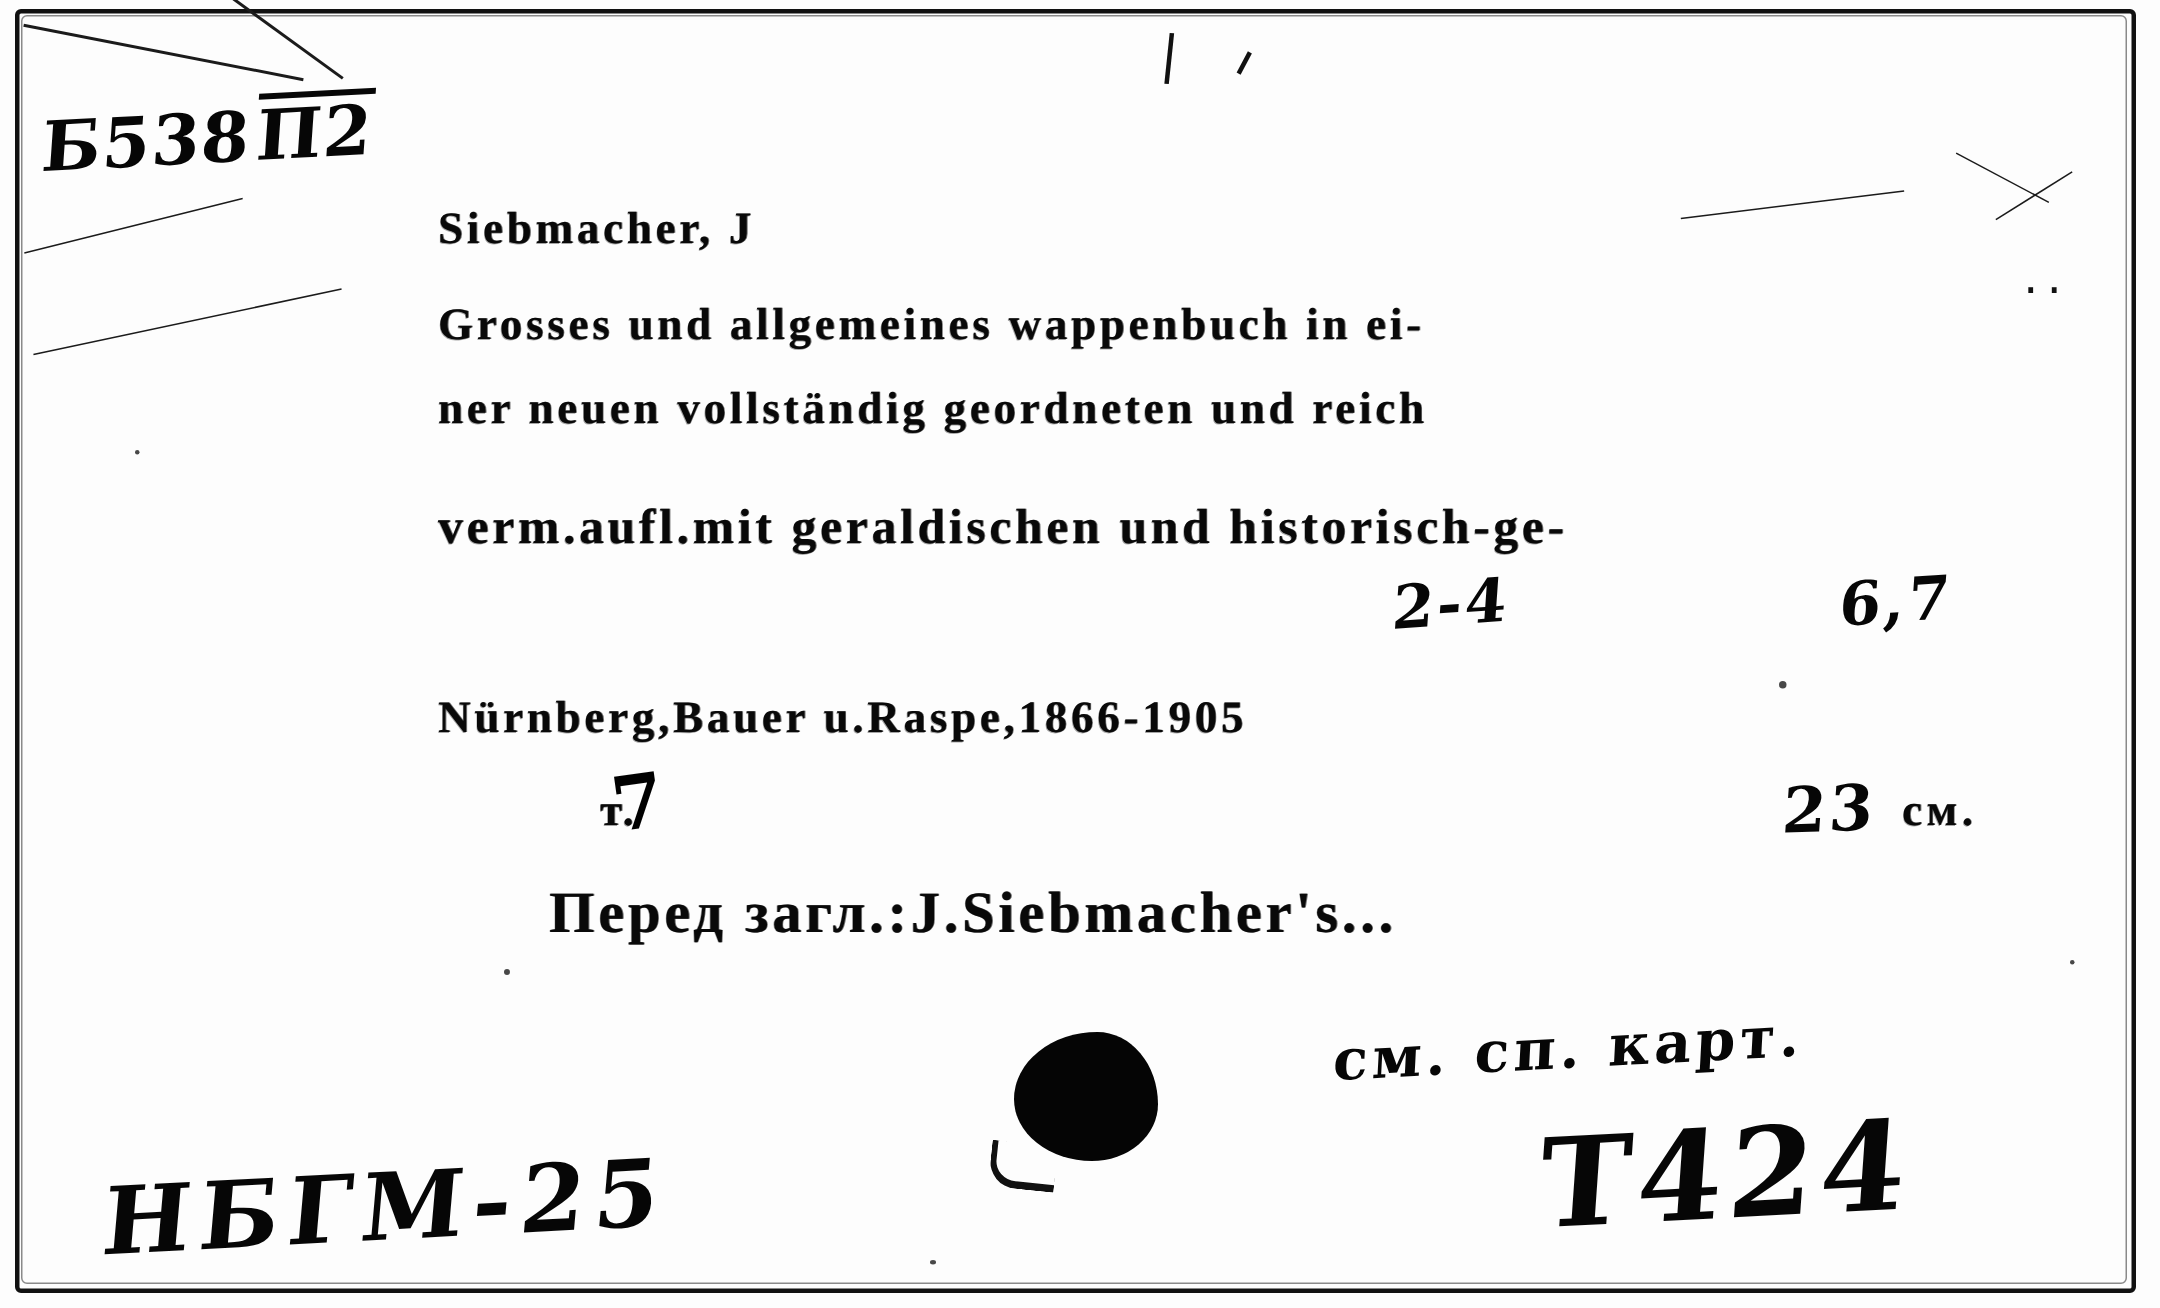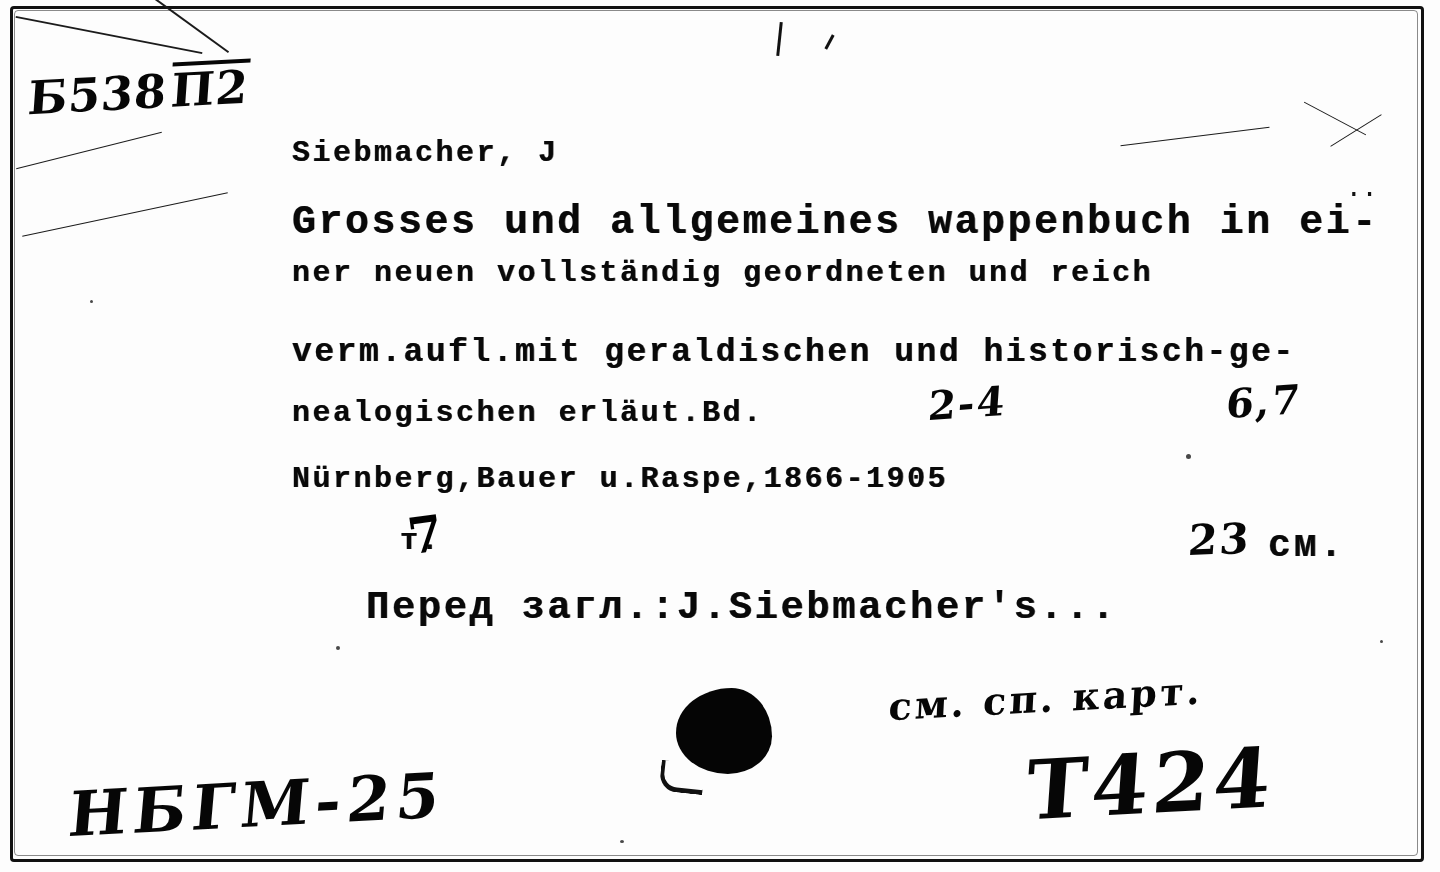--- a/index.html
+++ b/index.html
@@ -42,34 +42,34 @@
     position: absolute;
     background: #1a1a1a;
     border-radius: 50%;
     opacity: .8;
   }
 
   
   .typed {
     position: absolute;
     white-space: pre;
-    font-family: Liberation Mono, monospace;
+    font-family: Liberation Serif, serif;
     font-weight: 700;
     letter-spacing: 2.5px;
     color: #090909;
     text-shadow: 0.6px 0 0 rgba(0,0,0,0.55), -0.4px 0.4px 0 rgba(0,0,0,0.35);
   }
   .t-author   { left: 292px; top: 136px;  font-size: 30px; }
-  .t-l1       { left: 292px; top: 200px;  font-size: 40px; }
+  .t-l1       { left: 292px; top: 200px;  font-size: 30px; }
   .t-l2       { left: 292px; top: 256px;  font-size: 30px; }
   .t-l3       { left: 292px; top: 334px;  font-size: 33px; }
   .t-l4       { left: 292px; top: 396px;  font-size: 30px; }
   .t-imprint  { left: 292px; top: 462px;  font-size: 30px; }
   .t-extent   { left: 400px; top: 524px;  font-size: 30px; }
-  .t-size     { left: 1192px; top: 524px; font-size: 38px; letter-spacing: 3px; }
+  .t-size     { left: 1192px; top: 524px; font-size: 30px; letter-spacing: 3px; }
   .t-note     { left: 366px; top: 586px;  font-size: 39px; }
 
   
   .hand {
     position: absolute;
     white-space: pre;
     font-family: "DejaVu Serif", serif;
     font-weight: 700;
     color: #060606;
     transform-origin: left top;
@@ -195,21 +195,20 @@
   <div class="tick t1"></div>
   <div class="tick t2"></div>
   <div class="dots-tr">..</div>
 
   <div class="hand h-shelf"><span>Б538</span><span class="frac">П2</span></div>
 
   <div class="typed t-author">Siebmacher, J</div>
   <div class="typed t-l1">Grosses und allgemeines wappenbuch in ei-</div>
   <div class="typed t-l2">ner neuen vollständig geordneten und reich</div>
   <div class="typed t-l3">verm.aufl.mit geraldischen und historisch-ge-</div>
-  <div class="typed t-l4">nealogischen erläut.Bd.</div>
 
   <div class="hand h-vol">2-4</div>
   <div class="hand h-vol2">6,7</div>
 
   <div class="typed t-imprint">Nürnberg,Bauer u.Raspe,1866-1905</div>
 
   <div class="hand h-cross">7</div>
   <div class="typed t-extent">т.</div>
 
   <div class="hand h-size-num">23</div>

